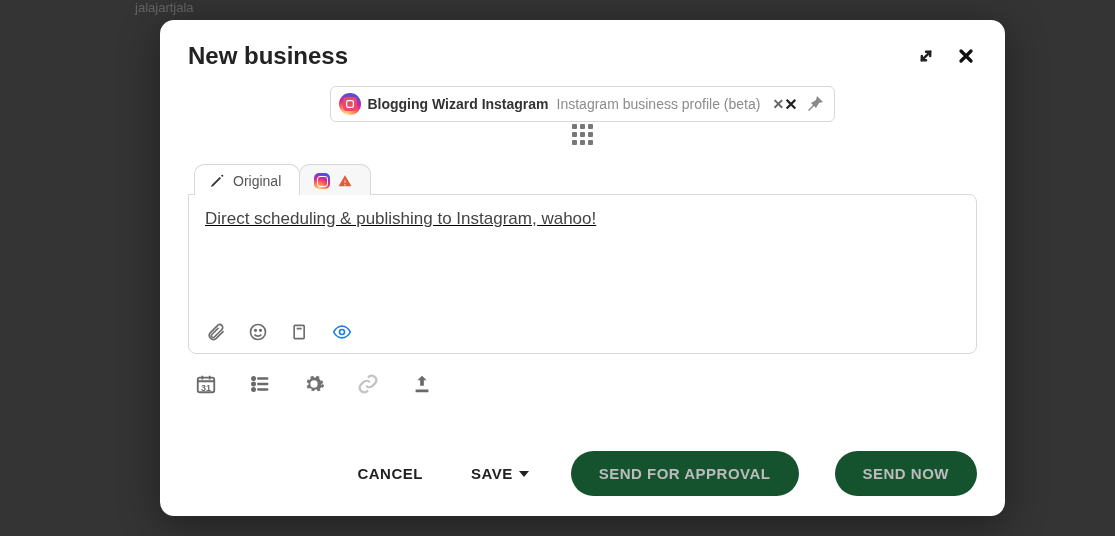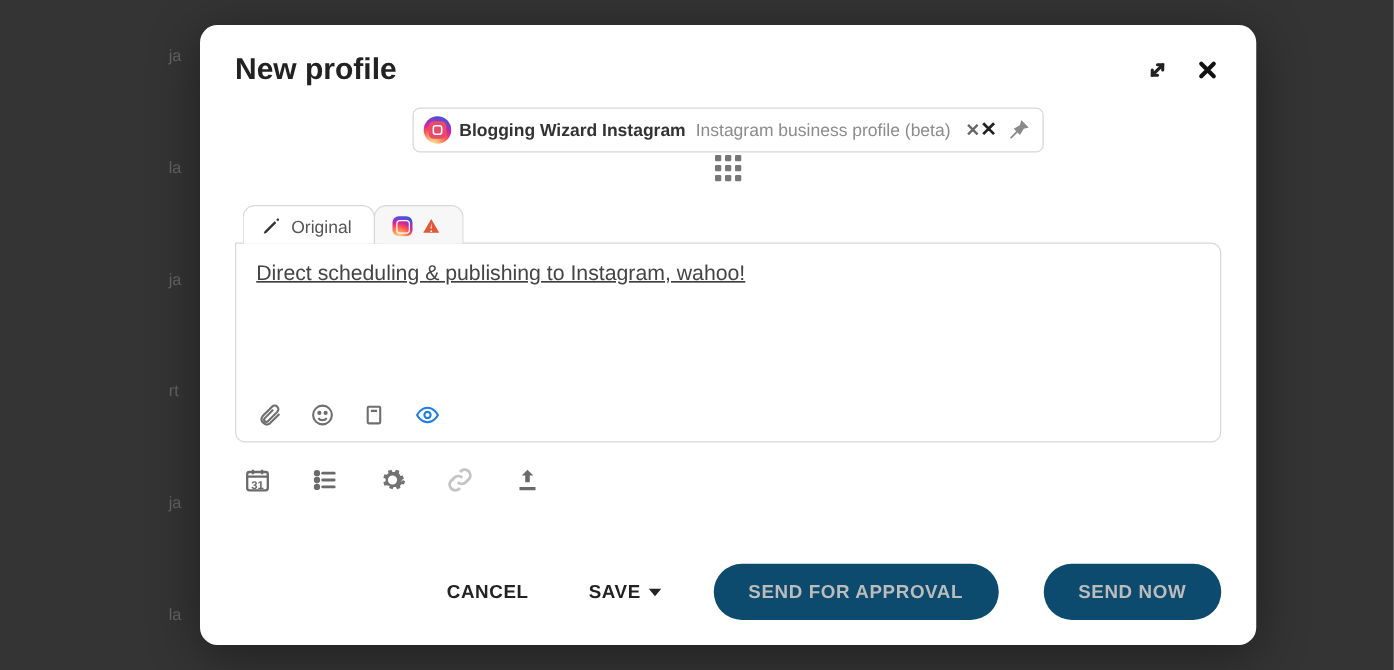--- a/index.html
+++ b/index.html
@@ -4,21 +4,21 @@
 <style>
   * { box-sizing: border-box; margin: 0; padding: 0; }
   html, body { width: 1115px; height: 536px; font-family: -apple-system, BlinkMacSystemFont, "Segoe UI", Helvetica, Arial, sans-serif; background: #fff; }
   .overlay {
     position: absolute; inset: 0;
     background: rgba(35,35,35,0.92);
   }
   .bg-text {
     position: absolute; left: 0; top: 0; width: 178px; height: 100%;
     color: #aaa; font-size: 13px; padding-left: 135px;
-    display: flex; flex-direction: column; justify-content: space-around;
+    display: flex; justify-content: space-around;
     pointer-events: none;
   }
   .bg-text span { opacity: 0.4; }
   .modal {
     position: absolute;
     left: 160px; right: 110px; top: 20px; bottom: 20px;
     background: #fff;
     border-radius: 14px;
     box-shadow: 0 8px 40px rgba(0,0,0,0.4);
     padding: 22px 28px 20px 28px;
@@ -119,21 +119,21 @@
     display:flex; justify-content:flex-end; align-items:center; gap:36px;
     margin-top:auto; padding-top:20px;
   }
   .txt-btn {
     font-weight:800; font-size:15px; letter-spacing:0.5px; color:#222;
     background:none; border:none; cursor:pointer; padding:10px 6px;
     display:flex; align-items:center; gap:6px;
   }
   .pill-btn {
     font-weight:800; font-size:15px; letter-spacing:0.5px;
-    background:#0c4a6e; color:#bcbcbc; border:none; border-radius:30px;
+    background:#14532d; color:#bcbcbc; border:none; border-radius:30px;
     padding: 14px 28px; cursor:default;
   }
   .caret-down {
     width:0;height:0;border-left:5px solid transparent;border-right:5px solid transparent;border-top:6px solid #222;
   }
 </style>
 </head>
 <body>
 
 <div class="overlay">
@@ -142,21 +142,21 @@
       <span>la</span>
       <span>ja</span>
       <span>rt</span>
       <span>ja</span>
       <span>la</span>
   </div>
 
   <div class="modal">
 
     <div class="modal-header">
-      <div class="modal-title">New profile</div>
+      <div class="modal-title">New business</div>
       <div class="modal-header-actions">
         <div class="hicon">
           <svg viewBox="0 0 24 24" fill="none" stroke="#222" stroke-width="3" stroke-linecap="round">
               <path d="M7 17L17 7"></path>
               <path d="M17 12V7h-5"></path>
               <path d="M7 12v5h5"></path>
             </svg>
         </div>
         <div class="hicon">
           <svg viewBox="0 0 24 24" fill="none" stroke="#111" stroke-width="4" stroke-linecap="round">

